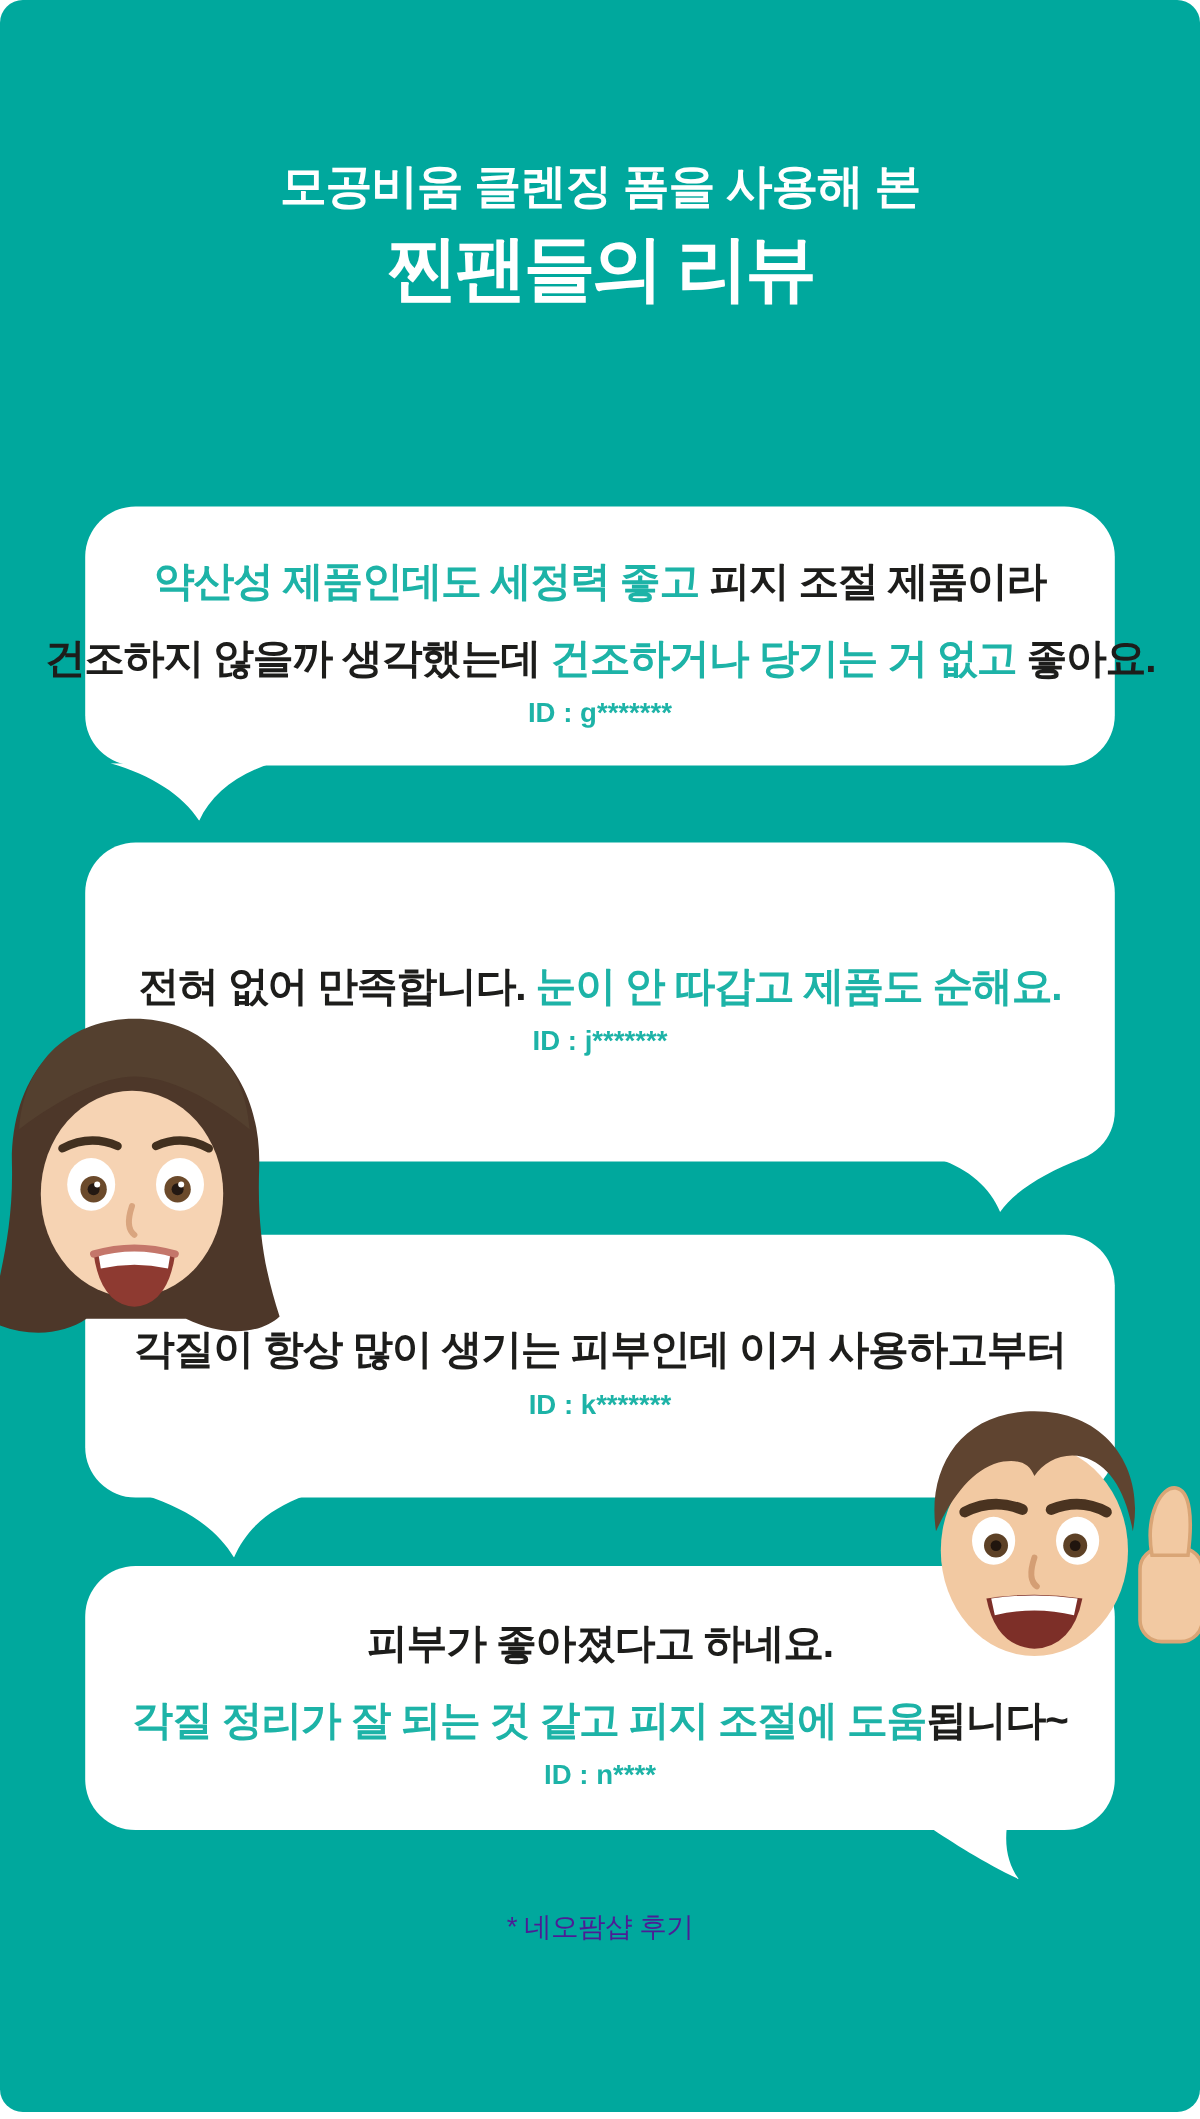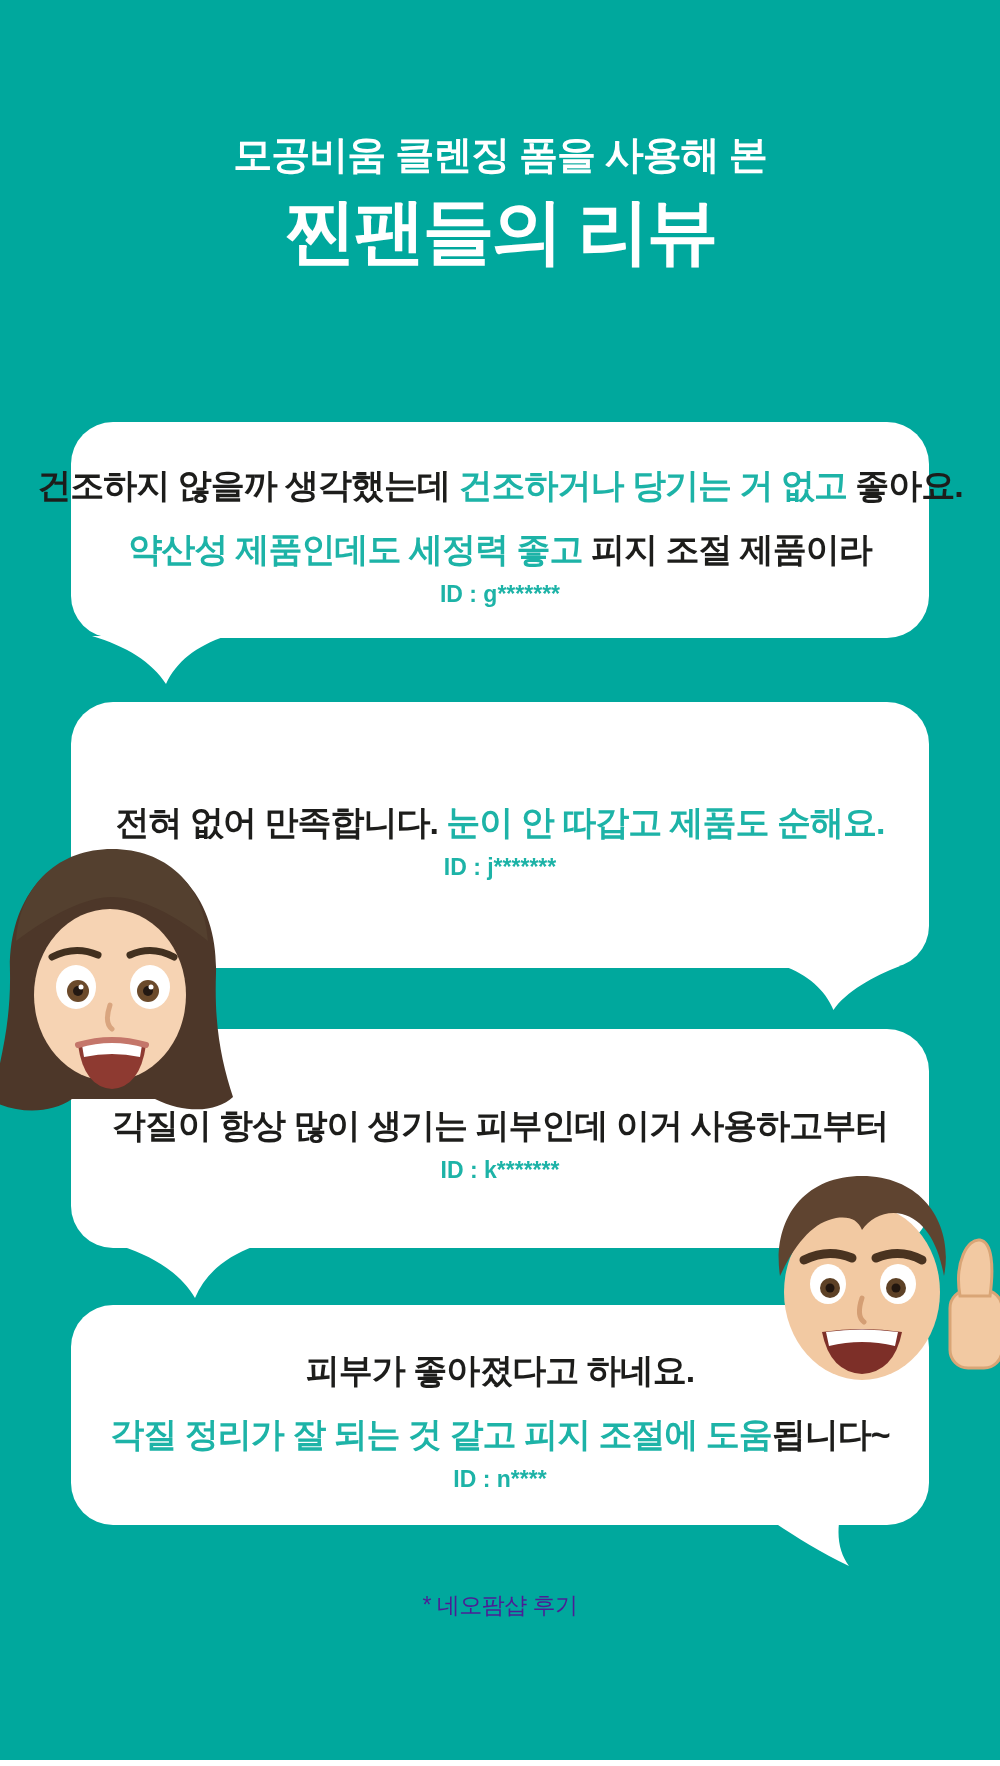--- a/index.html
+++ b/index.html
@@ -1,22 +1,22 @@
 <!DOCTYPE html>
 <html style="--bg: #00a89d; --accent: #1db3a7; --ink: #1d1d1b;"><head>
 <meta charset="utf-8">
 <style>
   html,body{margin:0;padding:0;}
   body{width:1000px;height:1766px;overflow:hidden;font-family:"Liberation Sans","DejaVu Sans",sans-serif;}
-  .page{position:relative;width:1000px;height:1760px;background:var(--bg,#00a89d);overflow:hidden;}
+  .page{position:relative;width:1000px;height:1760px;background:var(--bg,#00a89d);overflow:hidden;border-radius:19px;}
 
   .subtitle{position:absolute;top:128px;left:0;width:100%;text-align:center;
     color:#fff;font-size:39px;font-weight:600;letter-spacing:-1px;}
   .title{position:absolute;top:184px;left:0;width:100%;text-align:center;
-    color:#fff;font-size:72px;font-weight:900;letter-spacing:-3px;}
+    color:#fff;font-size:60px;font-weight:900;letter-spacing:-3px;}
 
   .bubble{position:absolute;left:71px;width:858px;background:#fff;border-radius:42px;
     display:flex;flex-direction:column;align-items:center;justify-content:center;
     text-align:center;}
   .b1{top:422px;height:216px;}
   .b2{top:702px;height:266px;}
   .b3{top:1029px;height:219px;}
   .b4{top:1305px;height:220px;}
 
   .line{line-height:64px;font-size:34px;letter-spacing:-1px;white-space:nowrap;}
@@ -41,22 +41,22 @@
 </head>
 <body>
 
 <div class="page">
 
   <div class="subtitle">모공비움 클렌징 폼을 사용해 본</div>
   <div class="title">찐팬들의 리뷰</div>
 
   <div id="bubbles">
       <div class="bubble b1">
+        <div class="line"><span class="hl">약산성 제품인데도 세정력 좋고</span><span class="plain"> 피지 조절 제품이라</span></div>
         <div class="line"><span class="plain">건조하지 않을까 생각했는데 </span><span class="hl">건조하거나 당기는 거 없고</span><span class="plain"> 좋아요.</span></div>
-        <div class="line"><span class="hl">약산성 제품인데도 세정력 좋고</span><span class="plain"> 피지 조절 제품이라</span></div>
         <div class="rid">ID : g*******</div>
         <svg class="tail t1" viewBox="0 0 134 48" preserveAspectRatio="none">
           <path d="M0 0 H134 C104 10 84 26 74 48 C60 26 34 10 0 0 Z"></path>
         </svg>
       </div>
       <div class="bubble b2">
         <div class="line"><span class="plain">전혀 없어 만족합니다. </span><span class="hl">눈이 안 따갑고 제품도 순해요.</span></div>
         <div class="rid">ID : j*******</div>
         <svg class="tail t2" viewBox="0 0 116 44" preserveAspectRatio="none">
           <path d="M0 0 H116 C90 10 62 26 50 44 C42 24 24 8 0 0 Z"></path>

